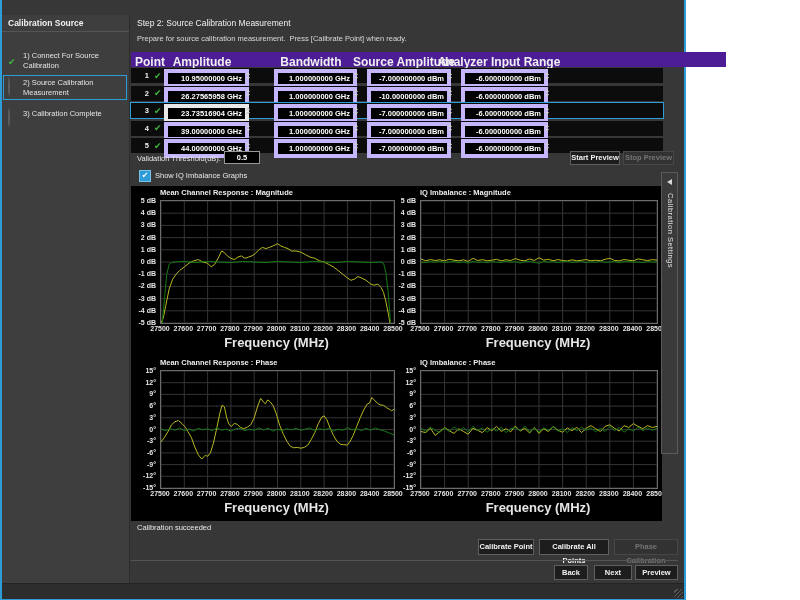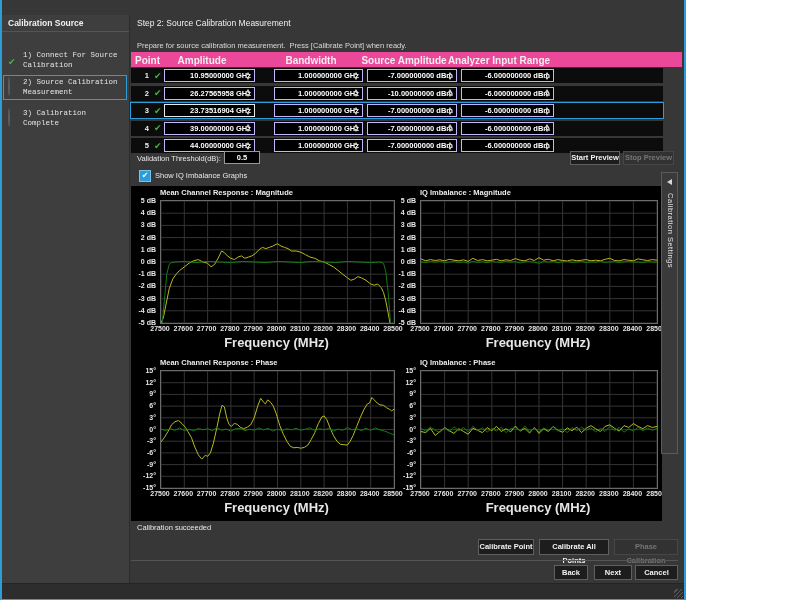--- a/index.html
+++ b/index.html
@@ -20,39 +20,39 @@
   .wbtn.close{right:12px;}
   
   .sidebar{position:absolute;left:0;top:15px;width:127px;height:568px;background:#3e3e3e;border-right:1px solid #2c2c2c;}
   .sidebar .shead{position:absolute;left:6px;top:3px;font-size:8.5px;font-weight:bold;color:#f0f0f0;}
   .sidebar .sdiv{position:absolute;left:0;top:16px;width:100%;height:1px;background:#555;}
   .step{position:absolute;left:1px;width:124px;box-sizing:border-box;border:1px solid transparent;}
   .step.sel{border-color:#2e9cd6;}
   .step .sicon{position:absolute;left:4px;top:2px;width:10px;height:10px;}
   .step .scheck{color:#41b941;font-size:9px;line-height:10px;font-weight:bold;}
   .step .scircle{box-sizing:border-box;width:8px;height:8px;margin-top:2px;border:1px solid #5e5e5e;border-radius:50%;}
-  .step .slabel{display:block;padding:2px 2px 2px 19px;font-size:7.5px;line-height:9.5px;color:#e4e4e4;font-family:Liberation Mono, monospace;}
+  .step .slabel{display:block;padding:2px 2px 2px 19px;font-size:7.5px;line-height:9.5px;color:#e4e4e4;}
   
   .step-title{position:absolute;left:135px;top:18px;font-size:8.5px;font-weight:normal;color:#f2f2f2;}
-  .instruction{position:absolute;left:135px;top:34px;font-size:7.5px;color:#dadada;white-space:pre;margin-top:7px;}
+  .instruction{position:absolute;left:135px;top:34px;font-size:7.5px;color:#dadada;white-space:pre;}
   
   .cal-table{position:absolute;left:129px;top:52px;width:532px;height:102px;}
-  .thead{position:absolute;left:0;top:0;width:551px;height:15px;background:#ec4899;font-size:10px;font-weight:bold;color:#f0f0f0;}
+  .thead{position:absolute;left:0;top:0;width:595px;height:15px;background:#4c1d95;font-size:12px;font-weight:bold;color:#f0f0f0;}
   .thead span{position:absolute;top:3px;}
   .th-point{left:4px;}
   .th-freq{left:71px;transform:translateX(-50%);}
   .th-bw{left:180px;transform:translateX(-50%);}
   .th-sa{left:273px;transform:translateX(-50%);}
   .th-air{left:368px;transform:translateX(-50%);}
   .trow{position:absolute;left:0;width:532px;height:15px;background:#0c0c0c;}
   .trow.sel{outline:1px solid #2e9cd6;}
   .pnum{position:absolute;left:0;top:3px;width:18px;text-align:right;font-size:7.5px;font-weight:bold;color:#f0f0f0;}
   .pcheck{position:absolute;left:23px;top:2.5px;color:#41b941;font-size:9px;line-height:10px;font-weight:bold;}
-  .fld{position:absolute;top:1px;height:11px;box-sizing:content-box;background:#000;border:1px solid #c4b5fd;
-       color:#fff;font-size:7.5px;font-weight:bold;line-height:11px;text-align:right;padding-right:3px;padding-left:12px;}
+  .fld{position:absolute;top:1px;height:11px;box-sizing:content-box;background:#000;border:4px solid #c4b5fd;
+       color:#fff;font-size:7.5px;font-weight:bold;line-height:11px;text-align:right;padding-right:3px;}
   .fld.focus{border-color:#e8e8e8;}
   .f1{left:33px;width:74px;} .f2{left:143px;width:72px;} .f3{left:236px;width:73px;} .f4{left:330px;width:76px;}
   .spin{position:absolute;top:1px;width:9px;height:13px;display:flex;flex-direction:column;align-items:center;justify-content:center;gap:2px;}
   .s1{left:112px;} .s2{left:220px;} .s3{left:314px;} .s4{left:411px;}
   .tri-up{width:0;height:0;border-left:2.5px solid transparent;border-right:2.5px solid transparent;border-bottom:3.5px solid #cfcfcf;}
   .tri-down{width:0;height:0;border-left:2.5px solid transparent;border-right:2.5px solid transparent;border-top:3.5px solid #cfcfcf;}
   
   .vlabel{position:absolute;left:135px;top:154px;font-size:7.5px;color:#e4e4e4;}
   .vfield{position:absolute;left:222px;top:151px;width:34px;height:11px;background:#000;border:1px solid #989898;
           color:#fff;font-size:7.5px;font-weight:bold;line-height:11px;text-align:center;}
@@ -502,19 +502,19 @@
   <span class="status">Calibration succeeded</span>
 
   <div class="btn btn-calpoint">Calibrate Point</div>
   <div class="btn btn-calall">Calibrate All Points</div>
   <div class="btn btn-stopcal disabled">Phase Calibration</div>
 
   <div class="hsep"></div>
 
   <div class="btn btn-back">Back</div>
   <div class="btn btn-next">Next</div>
-  <div class="btn btn-cancel">Cancel</div>
+  <div class="btn btn-cancel">Preview</div>
 
   <div class="bottom-strip">
     <div class="grip"></div>
   </div>
 
 </div>
 
 </body></html>

